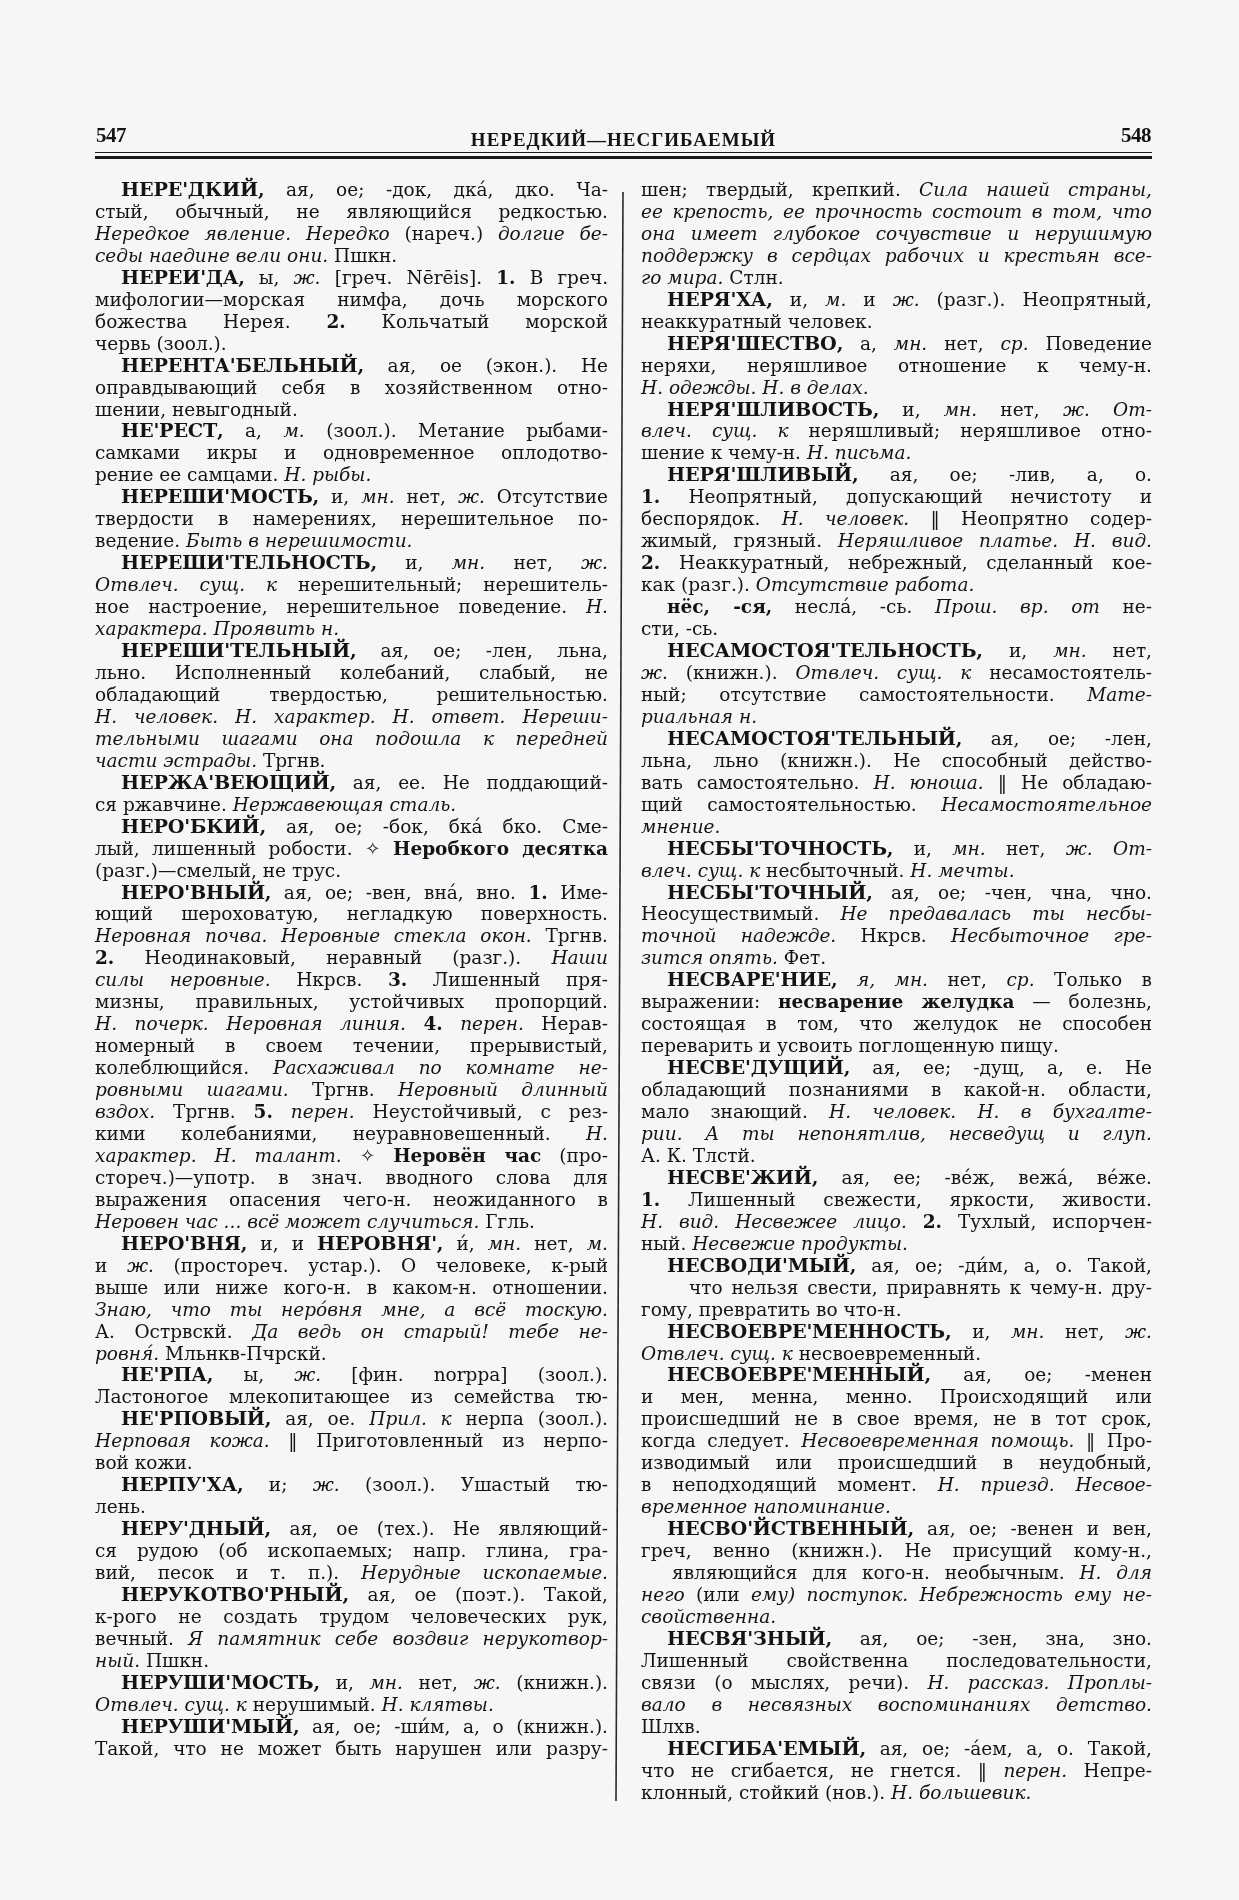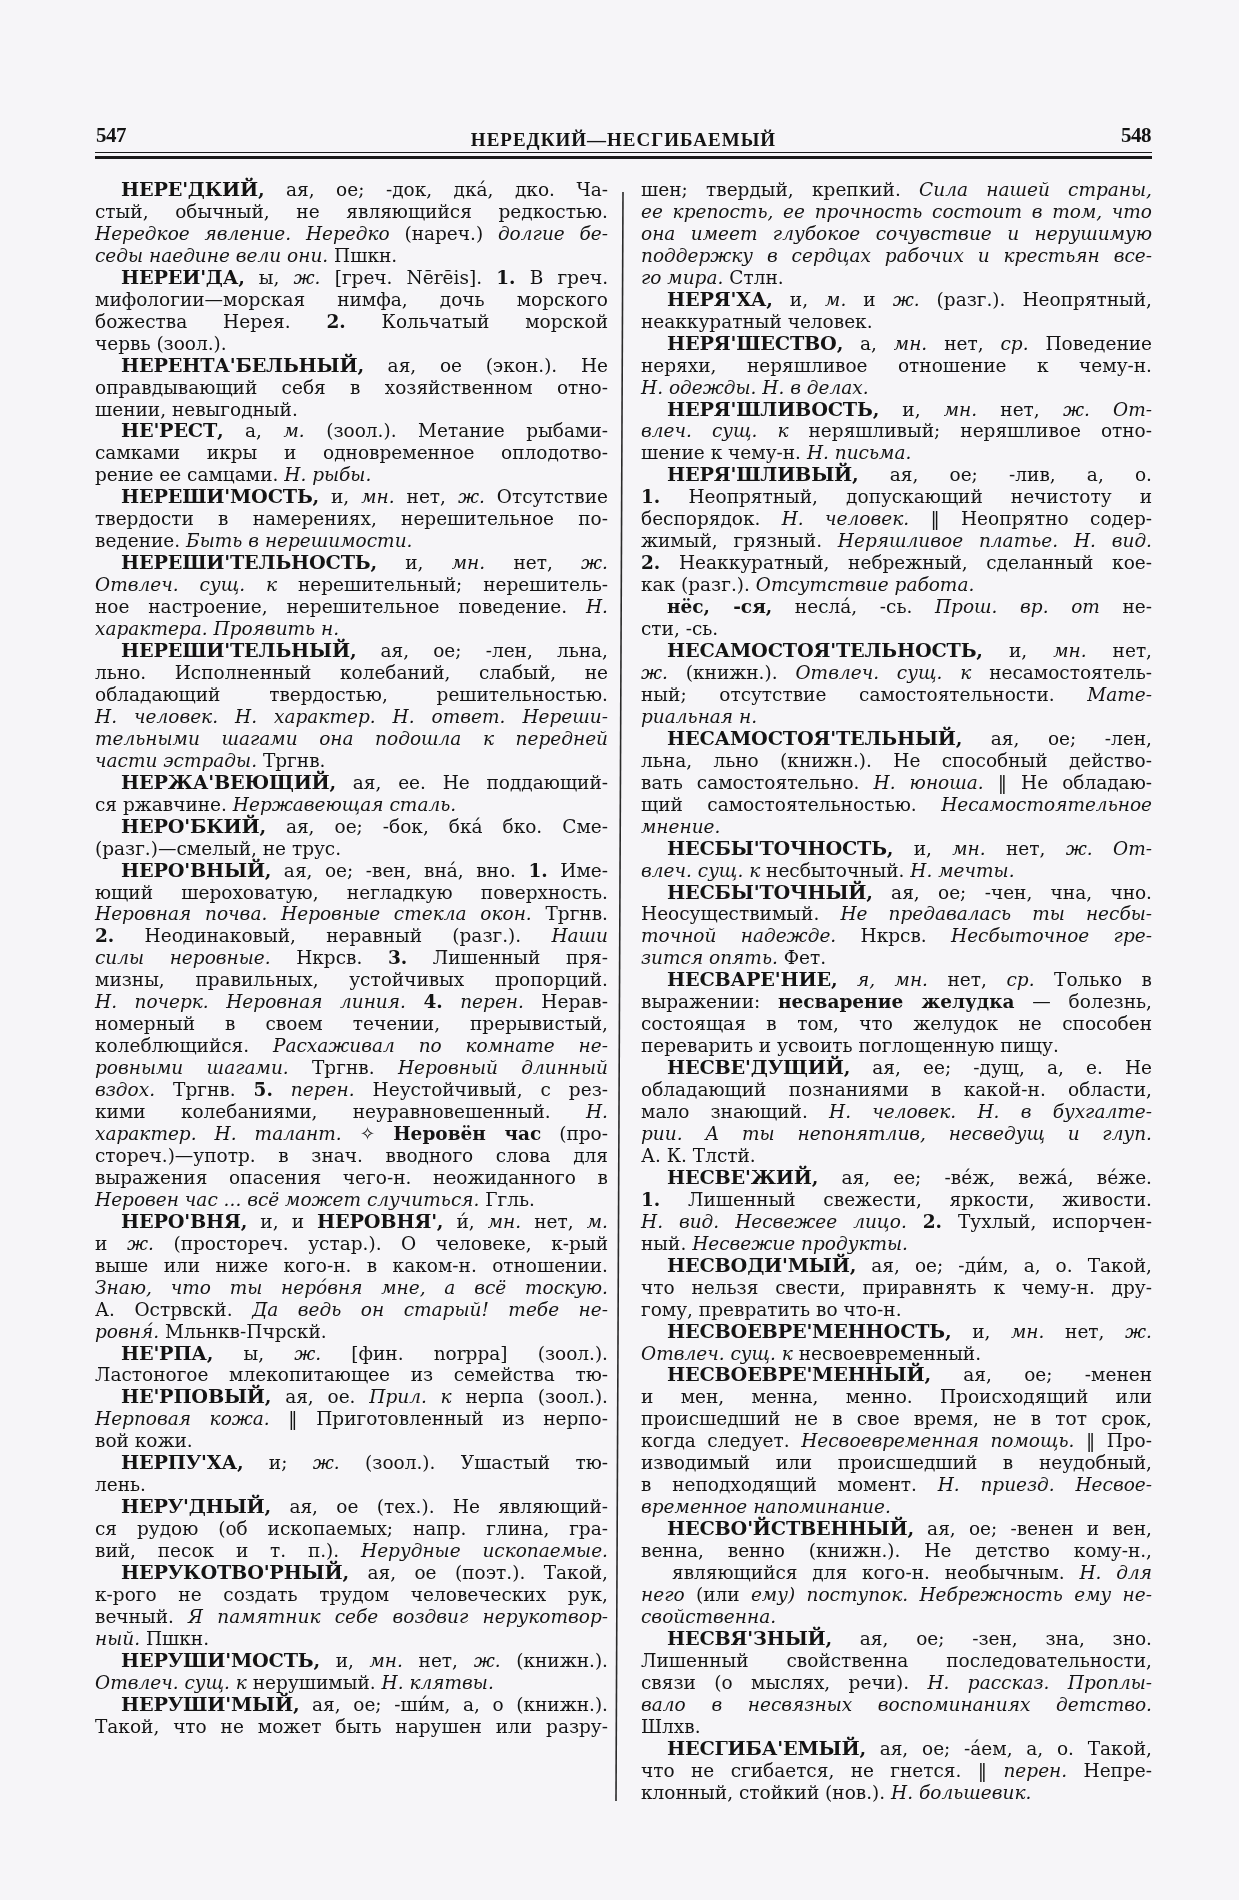--- a/index.html
+++ b/index.html
@@ -72,20 +72,21 @@
     <div class="ln e" style="height: 21.96px;"><span class="s-i">характера. Проявить н.</span></div>
     <div class="ln j ind" style="height: 21.96px;"><span class="s-h">НЕРЕШИ'ТЕЛЬНЫЙ,</span><span class="s-r"> ая, ое; -лен, льна,</span></div>
     <div class="ln j" style="height: 21.96px;"><span class="s-r">льно. Исполненный колебаний, слабый, не</span></div>
     <div class="ln j" style="height: 21.96px;"><span class="s-r">обладающий твердостью, решительностью.</span></div>
     <div class="ln j" style="height: 21.96px;"><span class="s-i">Н. человек. Н. характер. Н. ответ. Нереши-</span></div>
     <div class="ln j" style="height: 21.96px;"><span class="s-i">тельными шагами она подошла к передней</span></div>
     <div class="ln e" style="height: 21.96px;"><span class="s-i">части эстрады.</span><span class="s-r"> Тргнв.</span></div>
     <div class="ln j ind" style="height: 21.96px;"><span class="s-h">НЕРЖА'ВЕЮЩИЙ,</span><span class="s-r"> ая, ее. Не поддающий-</span></div>
     <div class="ln e" style="height: 21.96px;"><span class="s-r">ся ржавчине. </span><span class="s-i">Нержавеющая сталь.</span></div>
     <div class="ln j ind" style="height: 21.96px;"><span class="s-h">НЕРО'БКИЙ,</span><span class="s-r"> ая, ое; -бок, бка́ бко. Сме-</span></div>
+    <div class="ln j" style="height: 21.96px;"><span class="s-r">лый, лишенный робости. ✧ </span><span class="s-b">Неробкого десятка</span></div>
     <div class="ln e" style="height: 21.96px;"><span class="s-r">(разг.)—смелый, не трус.</span></div>
     <div class="ln j ind" style="height: 21.96px;"><span class="s-h">НЕРО'ВНЫЙ,</span><span class="s-r"> ая, ое; -вен, вна́, вно. </span><span class="s-b">1.</span><span class="s-r"> Име-</span></div>
     <div class="ln j" style="height: 21.96px;"><span class="s-r">ющий шероховатую, негладкую поверхность.</span></div>
     <div class="ln j" style="height: 21.96px;"><span class="s-i">Неровная почва. Неровные стекла окон.</span><span class="s-r"> Тргнв.</span></div>
     <div class="ln j" style="height: 21.96px;"><span class="s-b">2.</span><span class="s-r"> Неодинаковый, неравный (разг.). </span><span class="s-i">Наши</span></div>
     <div class="ln j" style="height: 21.96px;"><span class="s-i">силы неровные.</span><span class="s-r"> Нкрсв. </span><span class="s-b">3.</span><span class="s-r"> Лишенный пря-</span></div>
     <div class="ln j" style="height: 21.96px;"><span class="s-r">мизны, правильных, устойчивых пропорций.</span></div>
     <div class="ln j" style="height: 21.96px;"><span class="s-i">Н. почерк. Неровная линия.</span><span class="s-r"> </span><span class="s-b">4.</span><span class="s-r"> </span><span class="s-i">перен.</span><span class="s-r"> Нерав-</span></div>
     <div class="ln j" style="height: 21.96px;"><span class="s-r">номерный в своем течении, прерывистый,</span></div>
     <div class="ln j" style="height: 21.96px;"><span class="s-r">колеблющийся. </span><span class="s-i">Расхаживал по комнате не-</span></div>
@@ -168,33 +169,33 @@
     <div class="ln j ind" style="height: 21.96px;"><span class="s-h">НЕСВЕ'ДУЩИЙ,</span><span class="s-r"> ая, ее; -дущ, а, е. Не</span></div>
     <div class="ln j" style="height: 21.96px;"><span class="s-r">обладающий познаниями в какой-н. области,</span></div>
     <div class="ln j" style="height: 21.96px;"><span class="s-r">мало знающий. </span><span class="s-i">Н. человек. Н. в бухгалте-</span></div>
     <div class="ln j" style="height: 21.96px;"><span class="s-i">рии. А ты непонятлив, несведущ и глуп.</span></div>
     <div class="ln e" style="height: 21.96px;"><span class="s-r">А. К. Тлстй.</span></div>
     <div class="ln j ind" style="height: 21.96px;"><span class="s-h">НЕСВЕ'ЖИЙ,</span><span class="s-r"> ая, ее; -ве́ж, вежа́, ве́же.</span></div>
     <div class="ln j" style="height: 21.96px;"><span class="s-b">1.</span><span class="s-r"> Лишенный свежести, яркости, живости.</span></div>
     <div class="ln j" style="height: 21.96px;"><span class="s-i">Н. вид. Несвежее лицо.</span><span class="s-r"> </span><span class="s-b">2.</span><span class="s-r"> Тухлый, испорчен-</span></div>
     <div class="ln e" style="height: 21.96px;"><span class="s-r">ный. </span><span class="s-i">Несвежие продукты.</span></div>
     <div class="ln j ind" style="height: 21.96px;"><span class="s-h">НЕСВОДИ'МЫЙ,</span><span class="s-r"> ая, ое; -ди́м, а, о. Такой,</span></div>
-    <div class="ln j" style="height: 21.96px;"><span class="s-r">что нельзя свести, приравнять к чему-н. дру-</span></div>
+    <div class="ln j" style="height: 21.96px; margin-left: 48px;"><span class="s-r">что нельзя свести, приравнять к чему-н. дру-</span></div>
     <div class="ln e" style="height: 21.96px;"><span class="s-r">гому, превратить во что-н.</span></div>
     <div class="ln j ind" style="height: 21.96px;"><span class="s-h">НЕСВОЕВРЕ'МЕННОСТЬ,</span><span class="s-r"> и, </span><span class="s-i">мн.</span><span class="s-r"> нет, </span><span class="s-i">ж.</span></div>
     <div class="ln e" style="height: 21.96px;"><span class="s-i">Отвлеч. сущ. к</span><span class="s-r"> несвоевременный.</span></div>
     <div class="ln j ind" style="height: 21.96px;"><span class="s-h">НЕСВОЕВРЕ'МЕННЫЙ,</span><span class="s-r"> ая, ое; -менен</span></div>
     <div class="ln j" style="height: 21.96px;"><span class="s-r">и мен, менна, менно. Происходящий или</span></div>
     <div class="ln j" style="height: 21.96px;"><span class="s-r">происшедший не в свое время, не в тот срок,</span></div>
     <div class="ln j" style="height: 21.96px;"><span class="s-r">когда следует. </span><span class="s-i">Несвоевременная помощь.</span><span class="s-r"> ‖ Про-</span></div>
     <div class="ln j" style="height: 21.96px;"><span class="s-r">изводимый или происшедший в неудобный,</span></div>
     <div class="ln j" style="height: 21.96px;"><span class="s-r">в неподходящий момент. </span><span class="s-i">Н. приезд. Несвое-</span></div>
     <div class="ln e" style="height: 21.96px;"><span class="s-i">временное напоминание.</span></div>
     <div class="ln j ind" style="height: 21.96px;"><span class="s-h">НЕСВО'ЙСТВЕННЫЙ,</span><span class="s-r"> ая, ое; -венен и вен,</span></div>
-    <div class="ln j" style="height: 21.96px;"><span class="s-r">венна, венно (книжн.). Не детство кому-н.,</span></div>
+    <div class="ln j" style="height: 21.96px;"><span class="s-r">греч, венно (книжн.). Не присущий кому-н.,</span></div>
     <div class="ln j" style="height: 21.96px; margin-left: 31px;"><span class="s-r">являющийся для кого-н. необычным. </span><span class="s-i">Н. для</span></div>
     <div class="ln j" style="height: 21.96px;"><span class="s-i">него</span><span class="s-r"> (или </span><span class="s-i">ему) поступок. Небрежность ему не-</span></div>
     <div class="ln e" style="height: 21.96px;"><span class="s-i">свойственна.</span></div>
     <div class="ln j ind" style="height: 21.96px;"><span class="s-h">НЕСВЯ'ЗНЫЙ,</span><span class="s-r"> ая, ое; -зен, зна, зно.</span></div>
     <div class="ln j" style="height: 21.96px;"><span class="s-r">Лишенный свойственна последовательности,</span></div>
     <div class="ln j" style="height: 21.96px;"><span class="s-r">связи (о мыслях, речи). </span><span class="s-i">Н. рассказ. Проплы-</span></div>
     <div class="ln j" style="height: 21.96px;"><span class="s-i">вало в несвязных воспоминаниях детство.</span></div>
     <div class="ln e" style="height: 21.96px;"><span class="s-r">Шлхв.</span></div>
     <div class="ln j ind" style="height: 21.96px;"><span class="s-h">НЕСГИБА'ЕМЫЙ,</span><span class="s-r"> ая, ое; -а́ем, а, о. Такой,</span></div>
     <div class="ln j" style="height: 21.96px;"><span class="s-r">что не сгибается, не гнется. ‖ </span><span class="s-i">перен.</span><span class="s-r"> Непре-</span></div>

